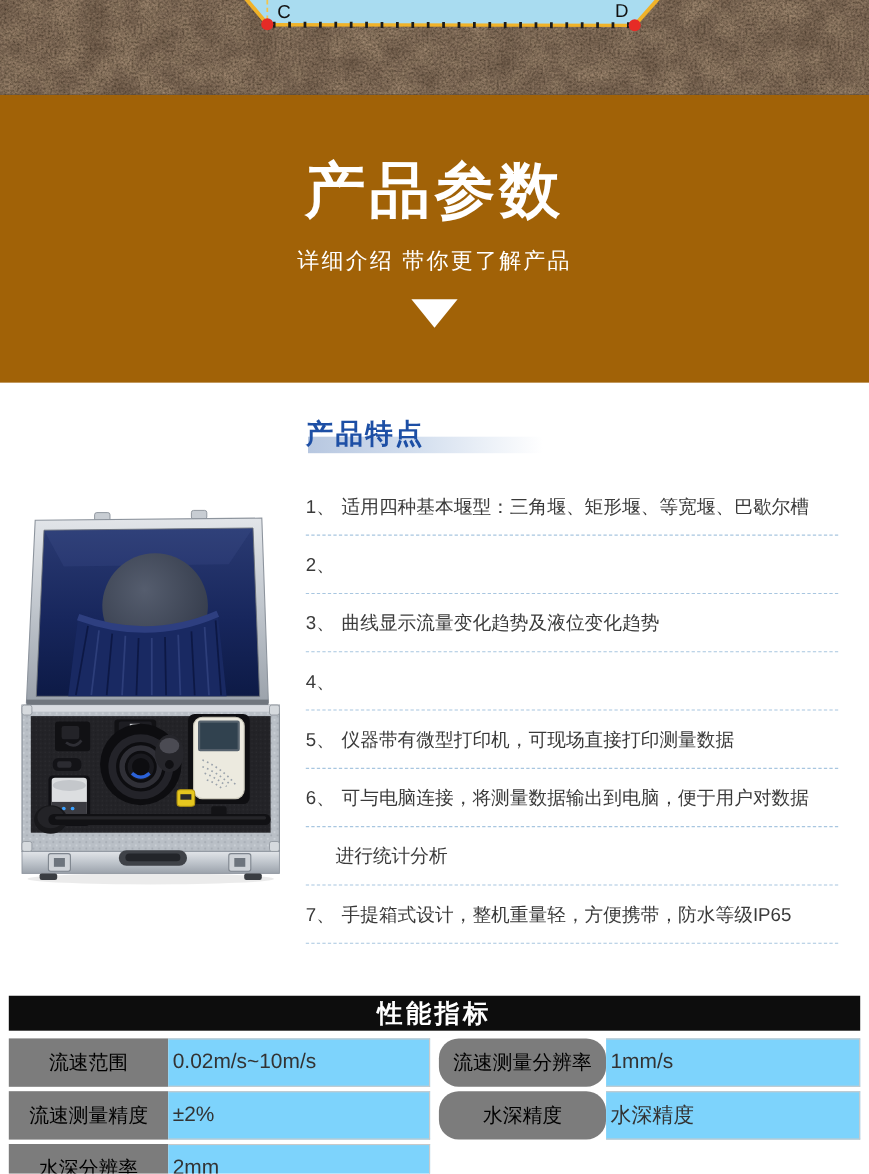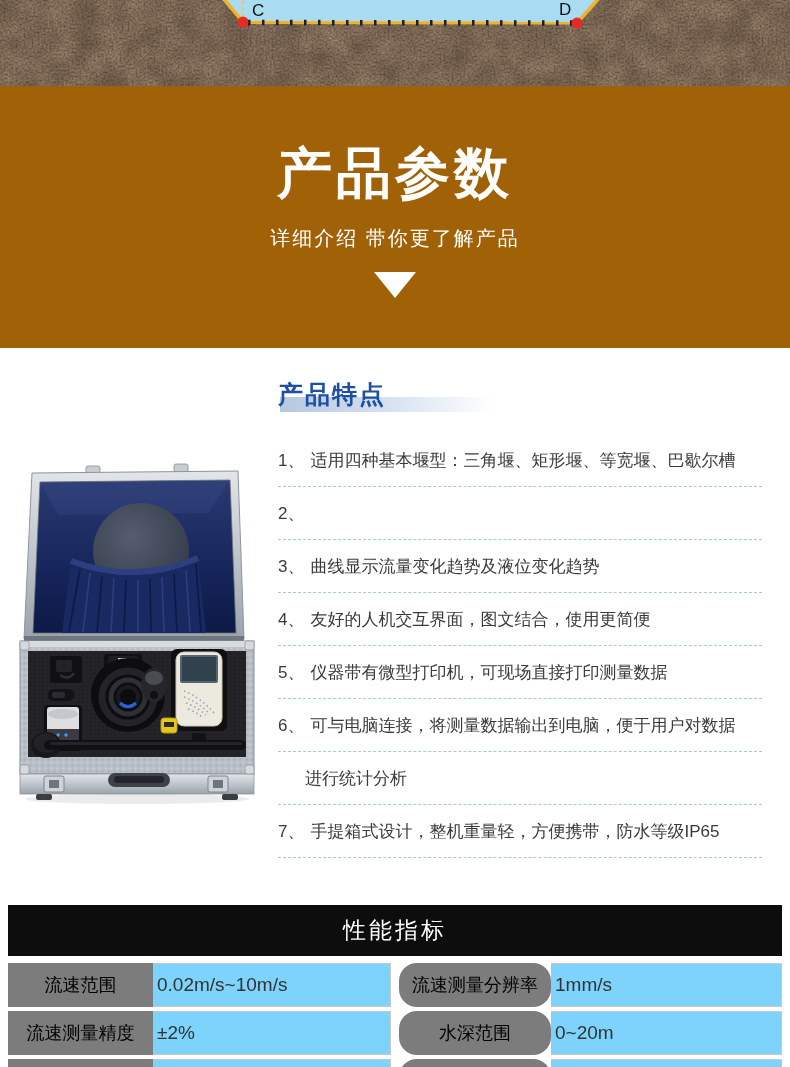--- a/index.html
+++ b/index.html
@@ -26,22 +26,22 @@
     background:linear-gradient(90deg,#b7c7e0 0%,#d5e0ef 45%,rgba(255,255,255,0) 92%);}
   .heading-text{position:relative;font-size:25px;font-weight:bold;color:#1d4fa5;letter-spacing:2px;margin-top:33px;}
   .feat-list{margin-top:12px;}
   .feat-row{display:flex;align-items:center;height:52px;border-bottom:1px dashed #a8c6e0;
     font-size:17px;color:#3a3a3a;white-space:nowrap;}
   .feat-num{margin-right:6px;}
   .feat-row.cont .feat-text{padding-left:27px;}
 
   
   .spec{margin:0 8px;}
-  .spec-header{height:51px;background:#0d0d0d;color:#fff;display:flex;align-items:center;
-    justify-content:center;font-size:23px;font-weight:normal;letter-spacing:3px;}
+  .spec-header{height:32px;background:#0d0d0d;color:#fff;display:flex;align-items:center;
+    justify-content:center;font-size:23px;font-weight:bold;letter-spacing:3px;}
   .spec-body{display:flex;gap:8px;margin-top:7px;}
   .spec-col{flex:1;display:flex;flex-direction:column;gap:4px;}
   .spec-row{display:flex;height:44px;}
   .spec-label{background:#7c7c7c;color:#000000;display:flex;align-items:center;justify-content:center;
     font-size:18px;flex:0 0 145px;}
   .spec-col.right .spec-label{flex:0 0 152px;border-radius:18px;}
   .spec-value{flex:1;background:#7dd3fc;border:1px solid #c9c9c9;border-left:none;display:flex;
     align-items:center;padding-left:4px;font-size:19px;color:#333;}
 </style>
 </head>
@@ -219,21 +219,20 @@
         </div>
         <div class="feat-row">
           <span class="feat-num">2、</span>
         </div>
         <div class="feat-row">
           <span class="feat-num">3、</span>
           <span class="feat-text">曲线显示流量变化趋势及液位变化趋势</span>
         </div>
         <div class="feat-row">
           <span class="feat-num">4、</span>
-          <span class="feat-text">友好的人机交互界面，图文结合，使用更简便</span>
         </div>
         <div class="feat-row">
           <span class="feat-num">5、</span>
           <span class="feat-text">仪器带有微型打印机，可现场直接打印测量数据</span>
         </div>
         <div class="feat-row">
           <span class="feat-num">6、</span>
           <span class="feat-text">可与电脑连接，将测量数据输出到电脑，便于用户对数据</span>
         </div>
         <div class="feat-row cont">
@@ -265,24 +264,20 @@
           <div class="spec-label">水深分辨率</div>
           <div class="spec-value">2mm</div>
         </div>
       </div>
       <div class="spec-col right">
         <div class="spec-row">
           <div class="spec-label">流速测量分辨率</div>
           <div class="spec-value">1mm/s</div>
         </div>
         <div class="spec-row">
-          <div class="spec-label">水深范围</div>
-          <div class="spec-value">0~20m</div>
-        </div>
-        <div class="spec-row">
           <div class="spec-label">水深精度</div>
           <div class="spec-value">水深精度</div>
         </div>
       </div>
     </div>
   </div>
 
 </div>
 
 </body></html>

